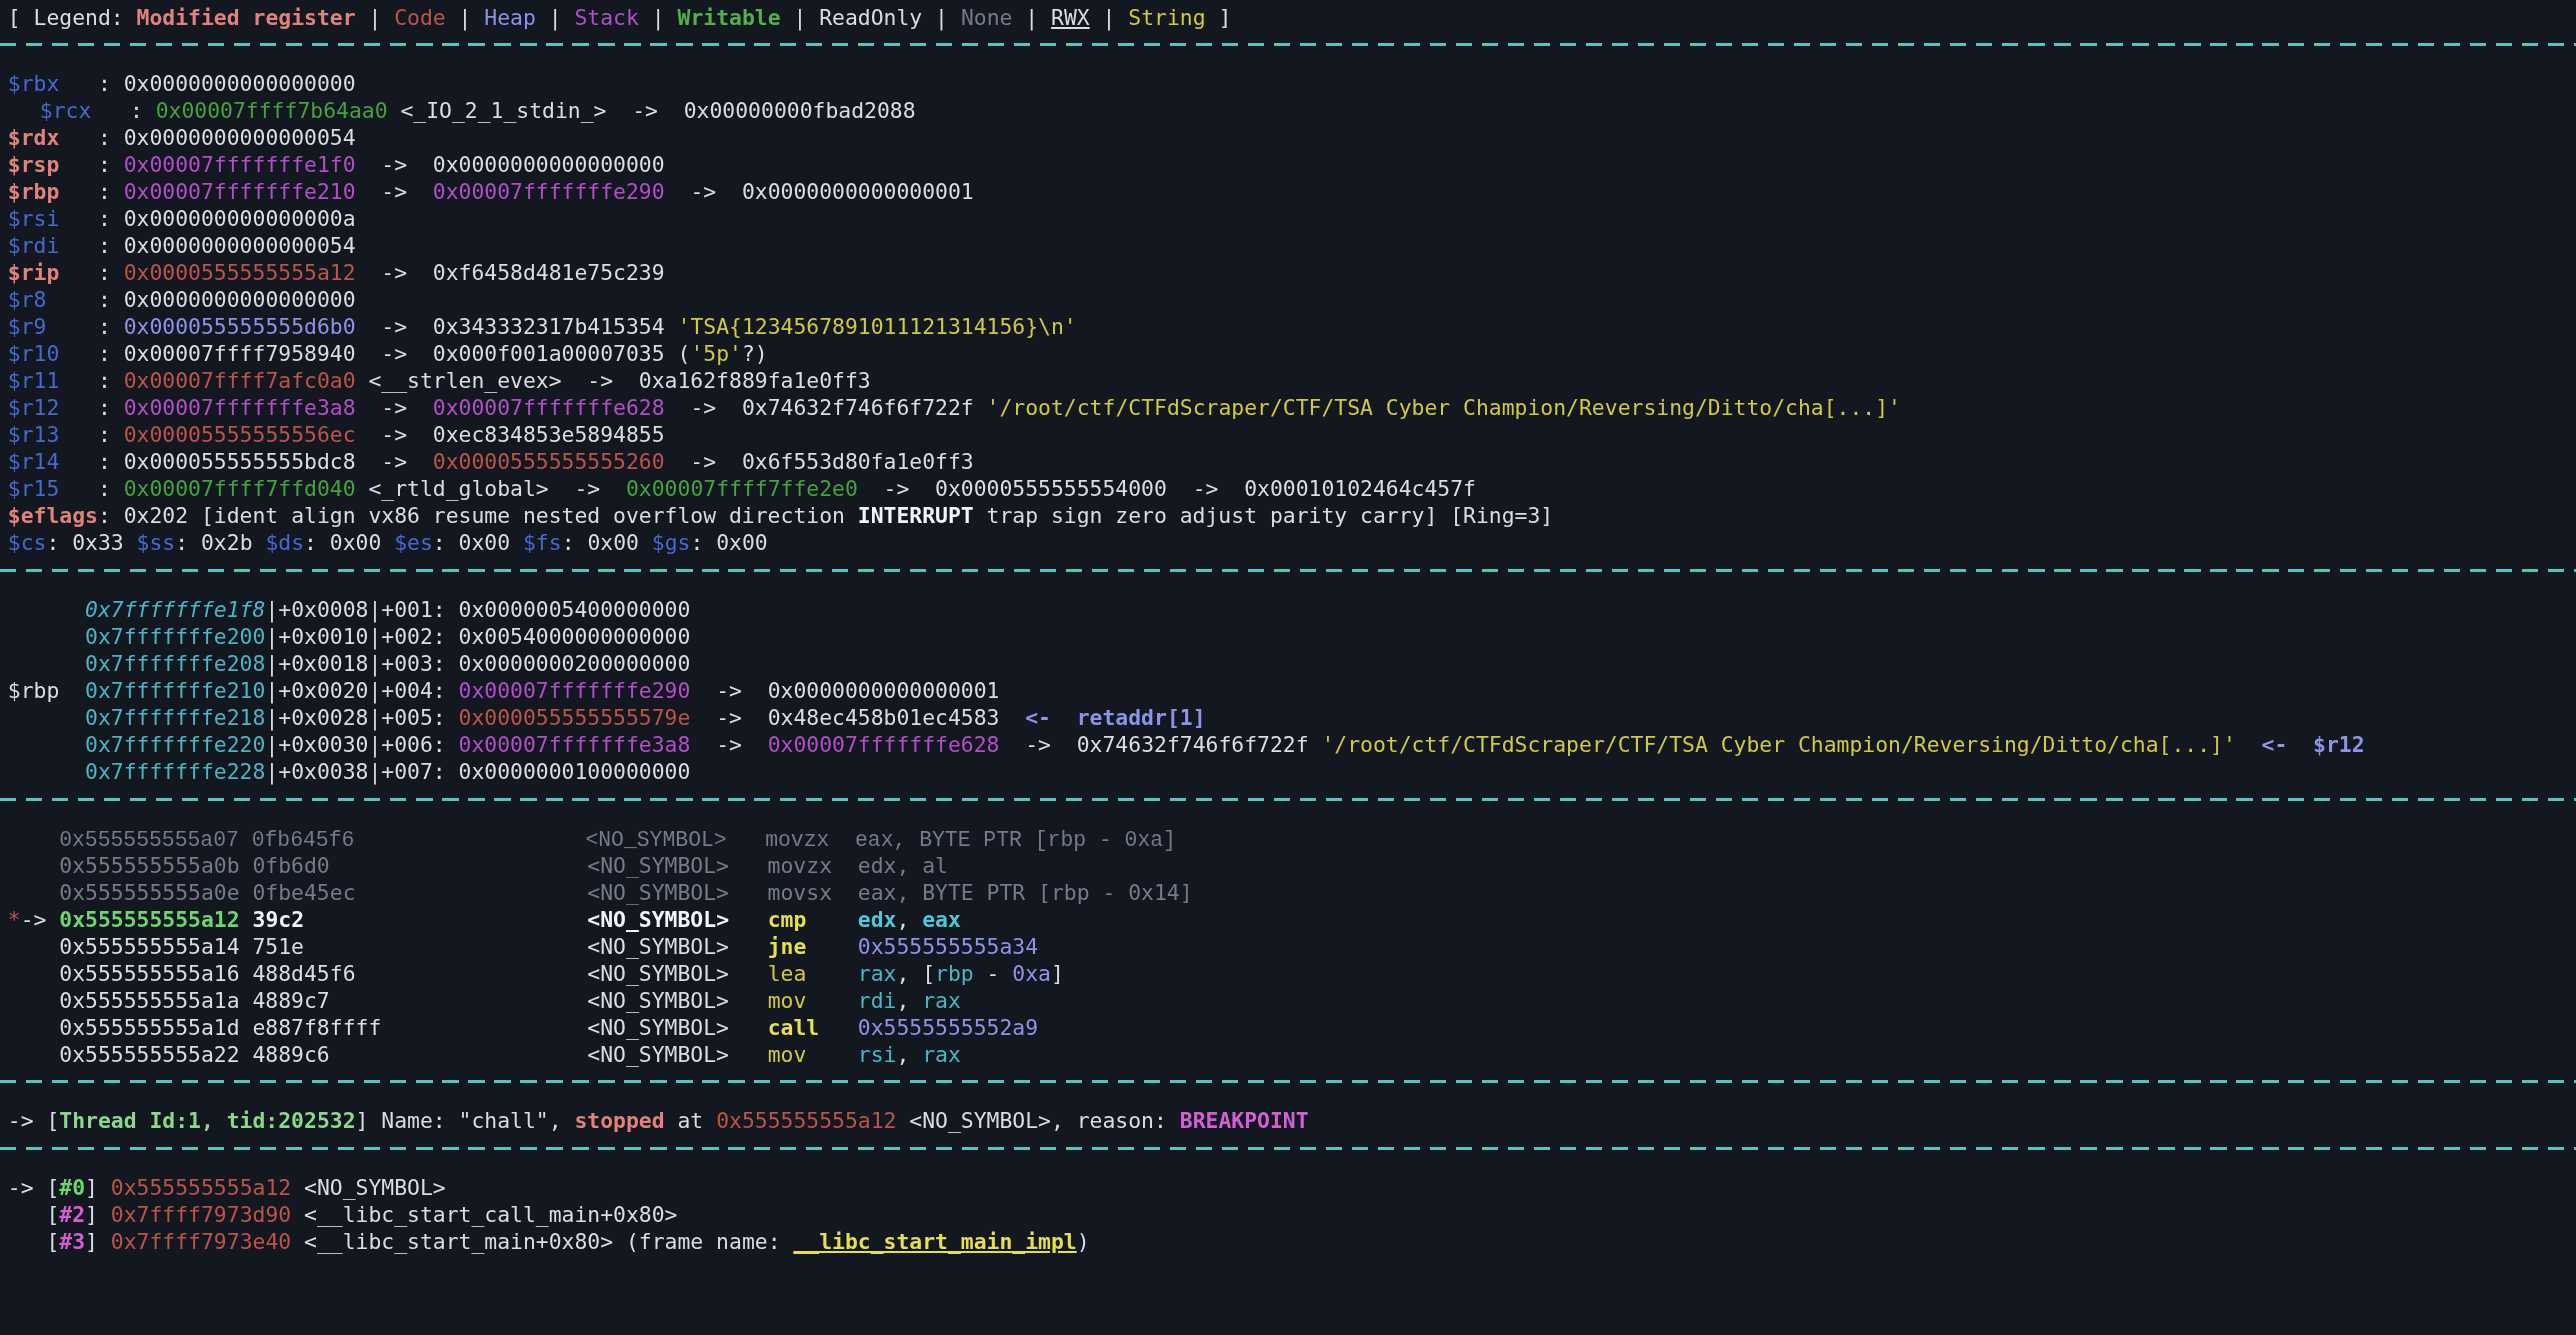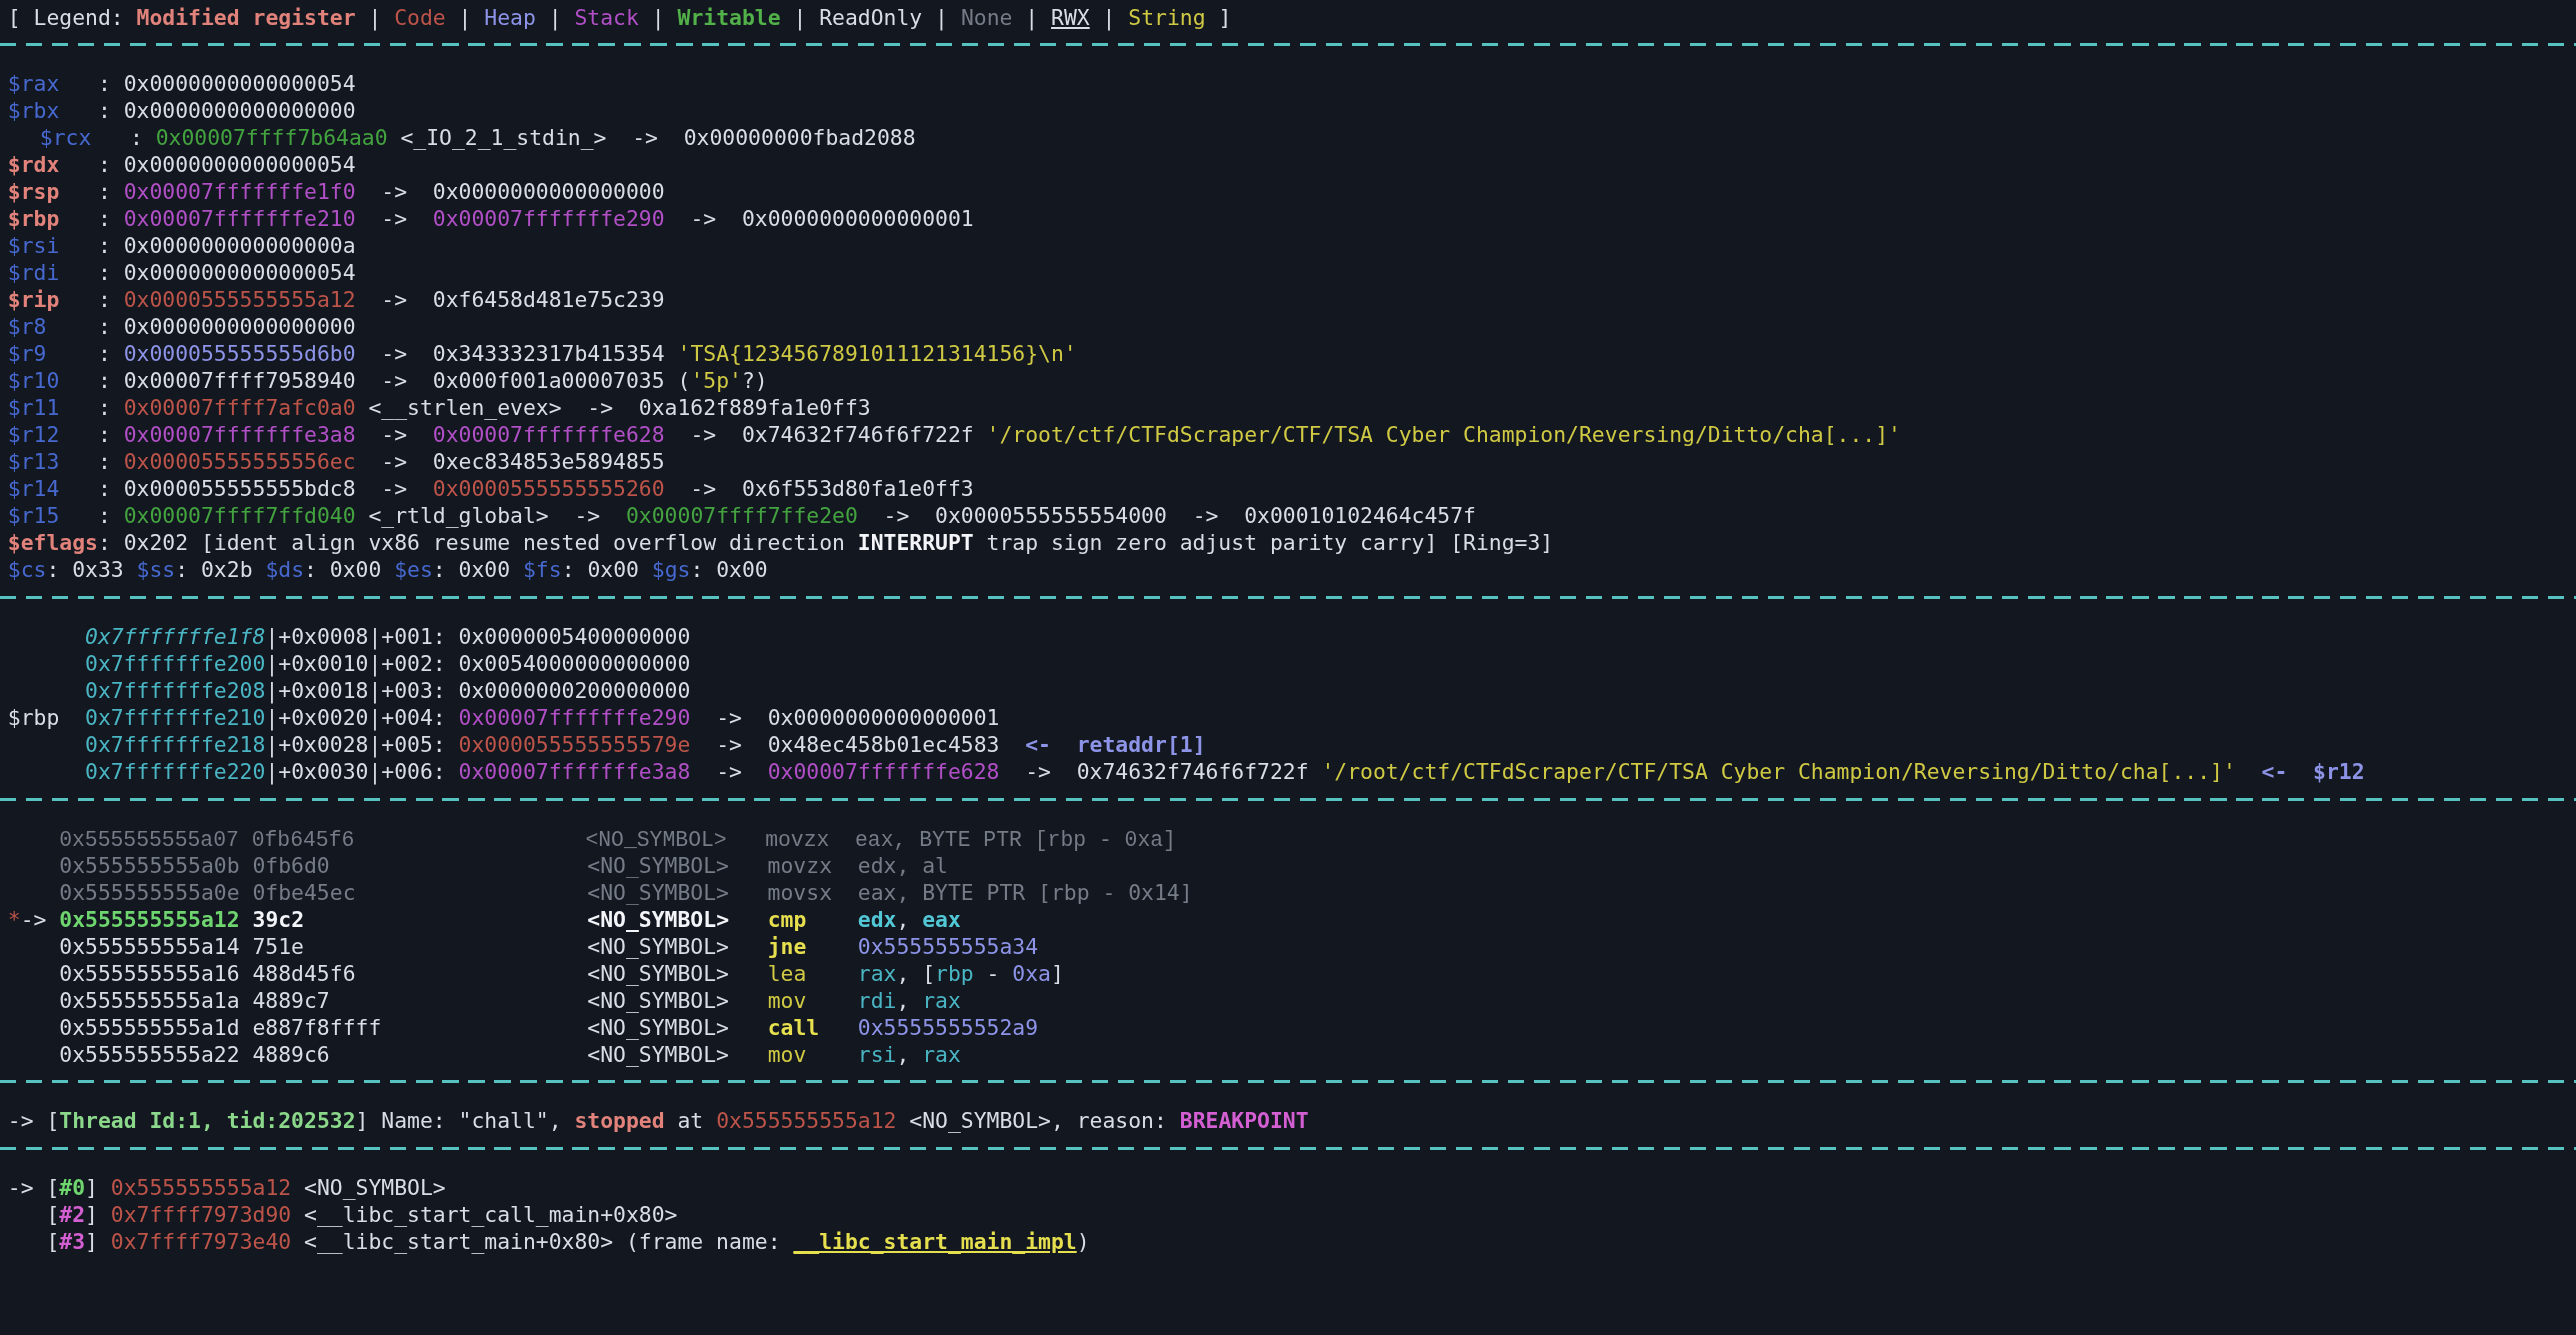--- a/index.html
+++ b/index.html
@@ -38,21 +38,20 @@
 <body>
 
 <div class="terminal">
     <div>
       <div class="line"><span style="color: rgb(217, 221, 229);">[ Legend: </span><span style="color: rgb(226, 131, 123); font-weight: bold;">Modified register</span><span style="color: rgb(217, 221, 229);"> | </span><span style="color: rgb(189, 84, 73);">Code</span><span style="color: rgb(217, 221, 229);"> | </span><span style="color: rgb(141, 148, 232);">Heap</span><span style="color: rgb(217, 221, 229);"> | </span><span style="color: rgb(177, 79, 198);">Stack</span><span style="color: rgb(217, 221, 229);"> | </span><span style="color: rgb(82, 177, 72); font-weight: bold;">Writable</span><span style="color: rgb(217, 221, 229);"> | </span><span style="color: rgb(217, 221, 229);">ReadOnly</span><span style="color: rgb(217, 221, 229);"> | </span><span style="color: rgb(117, 123, 135);">None</span><span style="color: rgb(217, 221, 229);"> | </span><span style="color: rgb(217, 221, 229); text-decoration: underline;">RWX</span><span style="color: rgb(217, 221, 229);"> | </span><span style="color: rgb(207, 201, 67);">String</span><span style="color: rgb(217, 221, 229);"> ]</span></div>
     </div>
     <div class="sep-line">
       <div class="sep-bar" style="background: repeating-linear-gradient(90deg, rgb(86, 195, 192) 0px, rgb(86, 195, 192) 16.5px, transparent 16.5px, transparent 26px);"></div>
     </div>
     <div>
-      <div class="line"><span style="color: rgb(70, 104, 207);">$rax</span><span style="color: rgb(217, 221, 229);">   : </span><span style="color: rgb(217, 221, 229);">0x0000000000000054</span></div>
       <div class="line"><span style="color: rgb(70, 104, 207);">$rbx</span><span style="color: rgb(217, 221, 229);">   : </span><span style="color: rgb(217, 221, 229);">0x0000000000000000</span></div>
       <div class="line"><span style="color: rgb(70, 104, 207); margin-left: 32px;">$rcx</span><span style="color: rgb(217, 221, 229);">   : </span><span style="color: rgb(67, 163, 63);">0x00007ffff7b64aa0</span><span style="color: rgb(217, 221, 229);"> &lt;_IO_2_1_stdin_&gt;  -&gt;  0x00000000fbad2088</span></div>
       <div class="line"><span style="color: rgb(226, 131, 123); font-weight: bold;">$rdx</span><span style="color: rgb(217, 221, 229);">   : </span><span style="color: rgb(217, 221, 229);">0x0000000000000054</span></div>
       <div class="line"><span style="color: rgb(226, 131, 123); font-weight: bold;">$rsp</span><span style="color: rgb(217, 221, 229);">   : </span><span style="color: rgb(177, 79, 198);">0x00007fffffffe1f0</span><span style="color: rgb(217, 221, 229);">  -&gt;  0x0000000000000000</span></div>
       <div class="line"><span style="color: rgb(226, 131, 123); font-weight: bold;">$rbp</span><span style="color: rgb(217, 221, 229);">   : </span><span style="color: rgb(177, 79, 198);">0x00007fffffffe210</span><span style="color: rgb(217, 221, 229);">  -&gt;  </span><span style="color: rgb(177, 79, 198);">0x00007fffffffe290</span><span style="color: rgb(217, 221, 229);">  -&gt;  0x0000000000000001</span></div>
       <div class="line"><span style="color: rgb(70, 104, 207);">$rsi</span><span style="color: rgb(217, 221, 229);">   : </span><span style="color: rgb(217, 221, 229);">0x000000000000000a</span></div>
       <div class="line"><span style="color: rgb(70, 104, 207);">$rdi</span><span style="color: rgb(217, 221, 229);">   : </span><span style="color: rgb(217, 221, 229);">0x0000000000000054</span></div>
       <div class="line"><span style="color: rgb(226, 131, 123); font-weight: bold;">$rip</span><span style="color: rgb(217, 221, 229);">   : </span><span style="color: rgb(189, 84, 73);">0x0000555555555a12</span><span style="color: rgb(217, 221, 229);">  -&gt;  0xf6458d481e75c239</span></div>
       <div class="line"><span style="color: rgb(70, 104, 207);">$r8</span><span style="color: rgb(217, 221, 229);">    : </span><span style="color: rgb(217, 221, 229);">0x0000000000000000</span></div>
       <div class="line"><span style="color: rgb(70, 104, 207);">$r9</span><span style="color: rgb(217, 221, 229);">    : </span><span style="color: rgb(141, 148, 232);">0x000055555555d6b0</span><span style="color: rgb(217, 221, 229);">  -&gt;  0x343332317b415354 </span><span style="color: rgb(207, 201, 67);">'TSA{1234567891011121314156}\n'</span></div>
@@ -68,20 +67,21 @@
     <div class="sep-line">
       <div class="sep-bar" style="background: repeating-linear-gradient(90deg, rgb(86, 195, 192) 0px, rgb(86, 195, 192) 16.5px, transparent 16.5px, transparent 26px);"></div>
     </div>
     <div>
       <div class="line"><span style="color: rgb(217, 221, 229);">      </span><span style="color: rgb(74, 181, 195); font-style: italic;">0x7fffffffe1f8</span><span style="color: rgb(217, 221, 229);">|+0x0008|+001: 0x0000005400000000</span></div>
       <div class="line"><span style="color: rgb(217, 221, 229);">      </span><span style="color: rgb(74, 181, 195);">0x7fffffffe200</span><span style="color: rgb(217, 221, 229);">|+0x0010|+002: 0x0054000000000000</span></div>
       <div class="line"><span style="color: rgb(217, 221, 229);">      </span><span style="color: rgb(74, 181, 195);">0x7fffffffe208</span><span style="color: rgb(217, 221, 229);">|+0x0018|+003: 0x0000000200000000</span></div>
       <div class="line"><span style="color: rgb(217, 221, 229);">$rbp  </span><span style="color: rgb(74, 181, 195);">0x7fffffffe210</span><span style="color: rgb(217, 221, 229);">|+0x0020|+004: </span><span style="color: rgb(177, 79, 198);">0x00007fffffffe290</span><span style="color: rgb(217, 221, 229);">  -&gt;  0x0000000000000001</span></div>
       <div class="line"><span style="color: rgb(217, 221, 229);">      </span><span style="color: rgb(74, 181, 195);">0x7fffffffe218</span><span style="color: rgb(217, 221, 229);">|+0x0028|+005: </span><span style="color: rgb(189, 84, 73);">0x000055555555579e</span><span style="color: rgb(217, 221, 229);">  -&gt;  0x48ec458b01ec4583  </span><span style="color: rgb(141, 148, 232); font-weight: bold;">&lt;-  retaddr[1]</span></div>
       <div class="line"><span style="color: rgb(217, 221, 229);">      </span><span style="color: rgb(74, 181, 195);">0x7fffffffe220</span><span style="color: rgb(217, 221, 229);">|+0x0030|+006: </span><span style="color: rgb(177, 79, 198);">0x00007fffffffe3a8</span><span style="color: rgb(217, 221, 229);">  -&gt;  </span><span style="color: rgb(177, 79, 198);">0x00007fffffffe628</span><span style="color: rgb(217, 221, 229);">  -&gt;  0x74632f746f6f722f </span><span style="color: rgb(207, 201, 67);">'/root/ctf/CTFdScraper/CTF/TSA Cyber Champion/Reversing/Ditto/cha[...]'</span><span style="color: rgb(217, 221, 229);">  </span><span style="color: rgb(141, 148, 232); font-weight: bold;">&lt;-  $r12</span></div>
+      <div class="line"><span style="color: rgb(217, 221, 229);">      </span><span style="color: rgb(74, 181, 195);">0x7fffffffe228</span><span style="color: rgb(217, 221, 229);">|+0x0038|+007: 0x0000000100000000</span></div>
     </div>
     <div class="sep-line">
       <div class="sep-bar" style="background: repeating-linear-gradient(90deg, rgb(86, 195, 192) 0px, rgb(86, 195, 192) 16.5px, transparent 16.5px, transparent 26px);"></div>
     </div>
     <div>
       <div class="line"><span style="color: rgb(117, 123, 135); font-family: Liberation Mono, monospace;">    0x555555555a07 0fb645f6                  &lt;NO_SYMBOL&gt;   movzx  eax, BYTE PTR [rbp - 0xa]</span></div>
       <div class="line"><span style="color: rgb(117, 123, 135);">    0x555555555a0b 0fb6d0                    &lt;NO_SYMBOL&gt;   movzx  edx, al</span></div>
       <div class="line"><span style="color: rgb(117, 123, 135);">    0x555555555a0e 0fbe45ec                  &lt;NO_SYMBOL&gt;   movsx  eax, BYTE PTR [rbp - 0x14]</span></div>
       <div class="line"><span style="color: rgb(189, 84, 73);">*</span><span style="color: rgb(217, 221, 229);">-&gt; </span><span style="color: rgb(111, 214, 111); font-weight: bold;">0x555555555a12</span><span style="color: rgb(243, 245, 249); font-weight: bold;"> 39c2                      </span><span style="color: rgb(243, 245, 249); font-weight: bold;">&lt;NO_SYMBOL&gt;</span><span style="color: rgb(217, 221, 229);">   </span><span style="color: rgb(230, 223, 78); font-weight: bold;">cmp    </span><span style="color: rgb(82, 199, 214); font-weight: bold;">edx</span><span style="color: rgb(217, 221, 229);">, </span><span style="color: rgb(82, 199, 214); font-weight: bold;">eax</span></div>
       <div class="line"><span style="color: rgb(217, 221, 229);">    0x555555555a14 751e                      &lt;NO_SYMBOL&gt;   </span><span style="color: rgb(230, 223, 78); font-weight: bold;">jne    </span><span style="color: rgb(141, 148, 232);">0x555555555a34</span></div>

